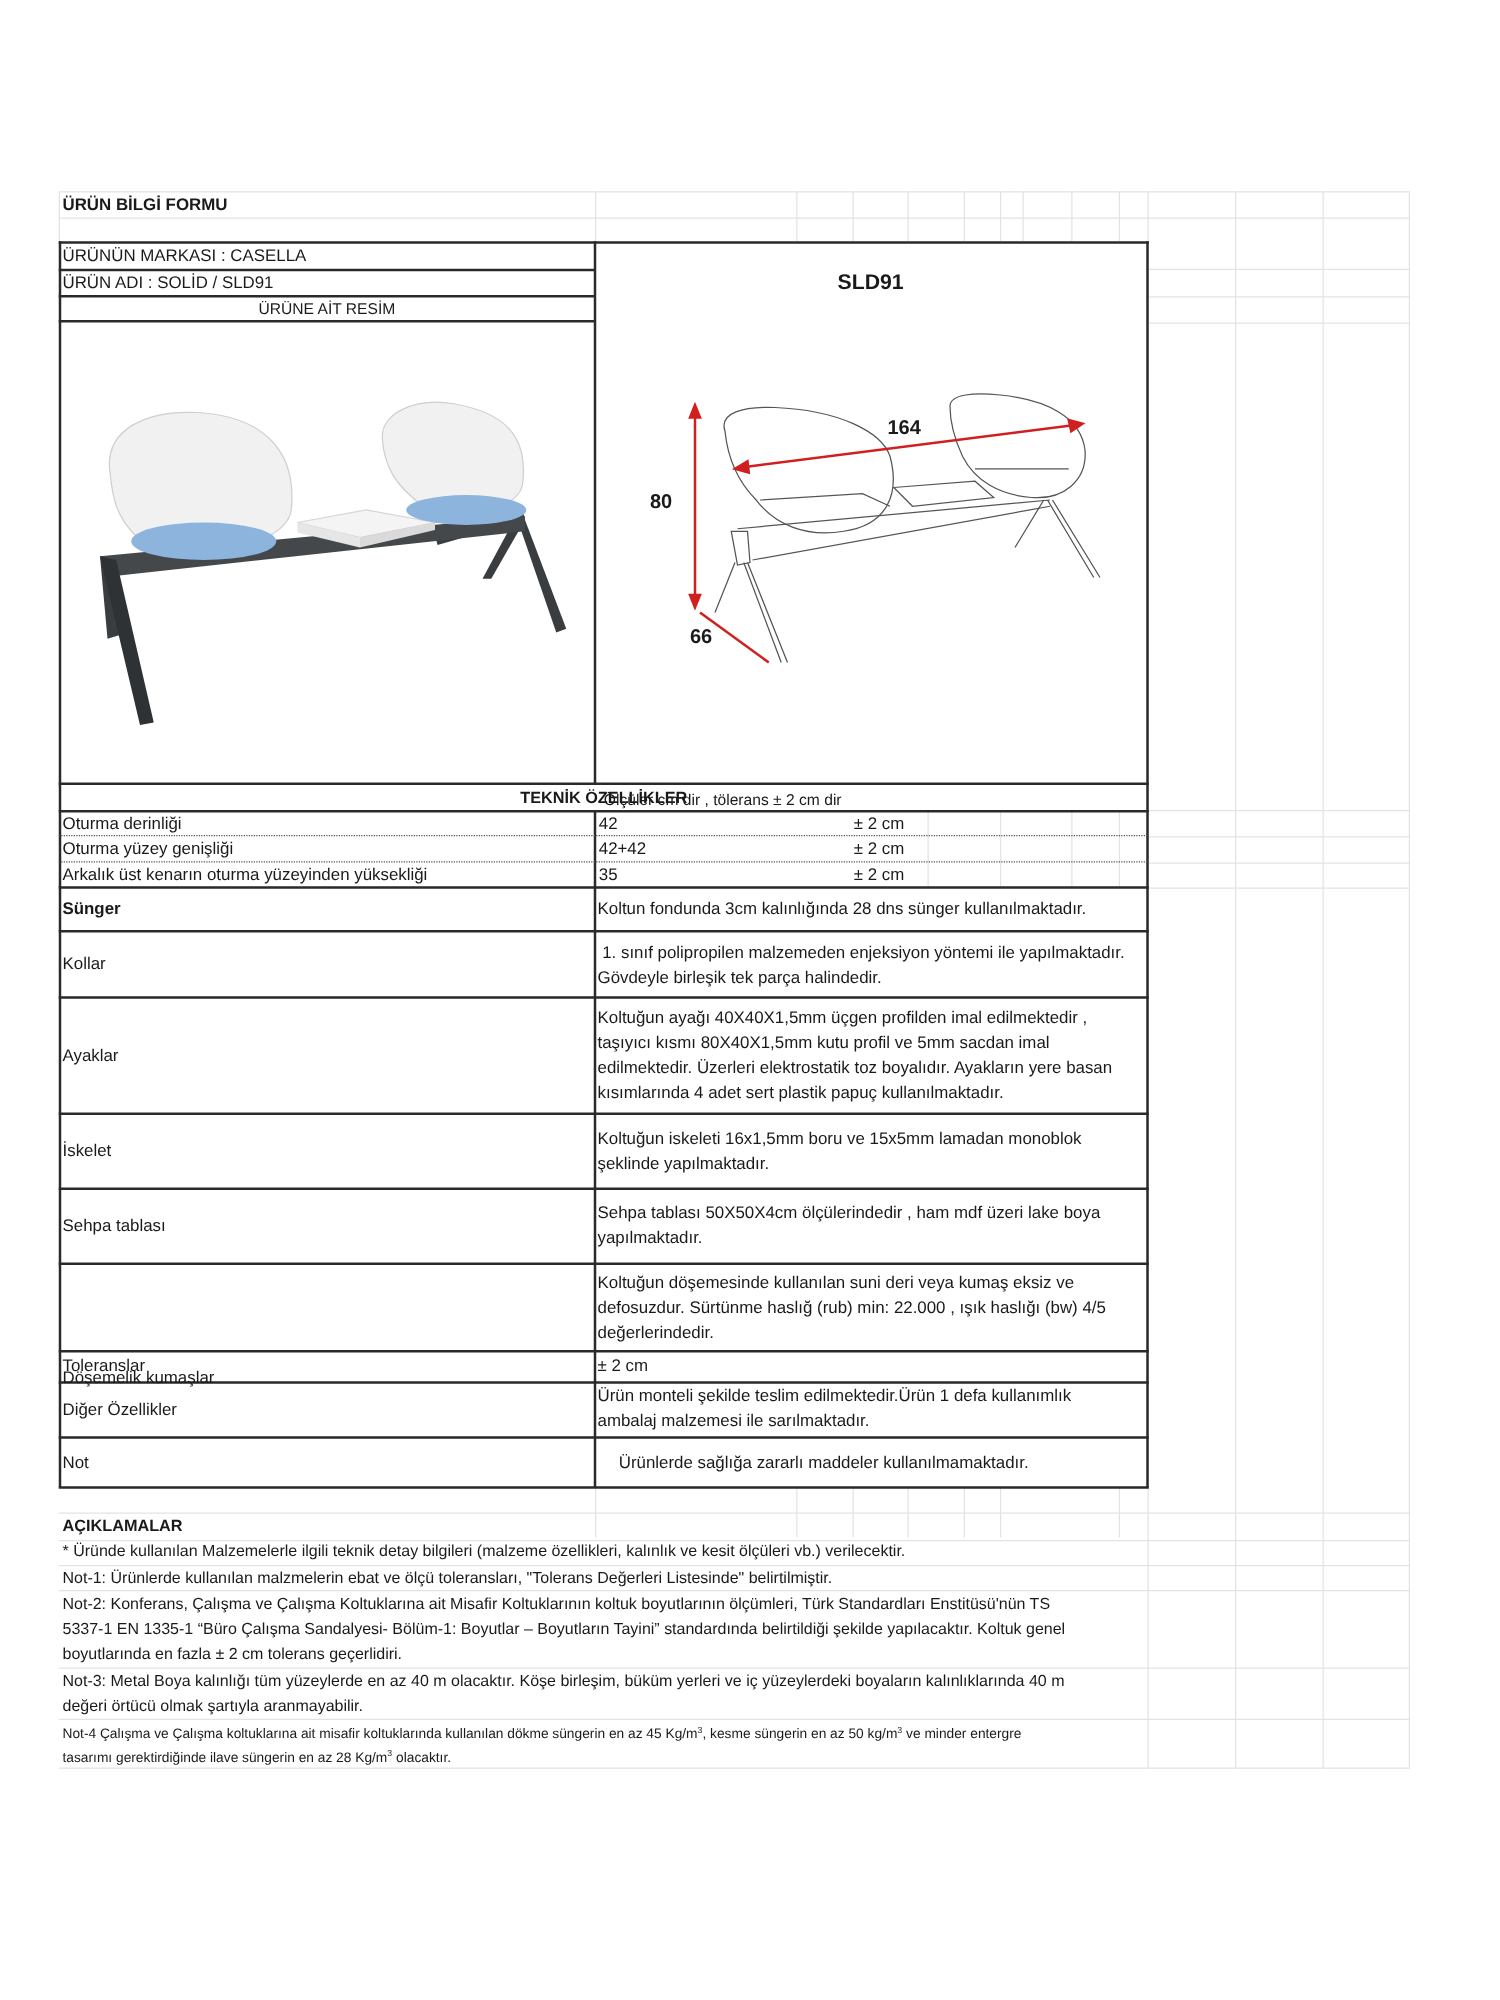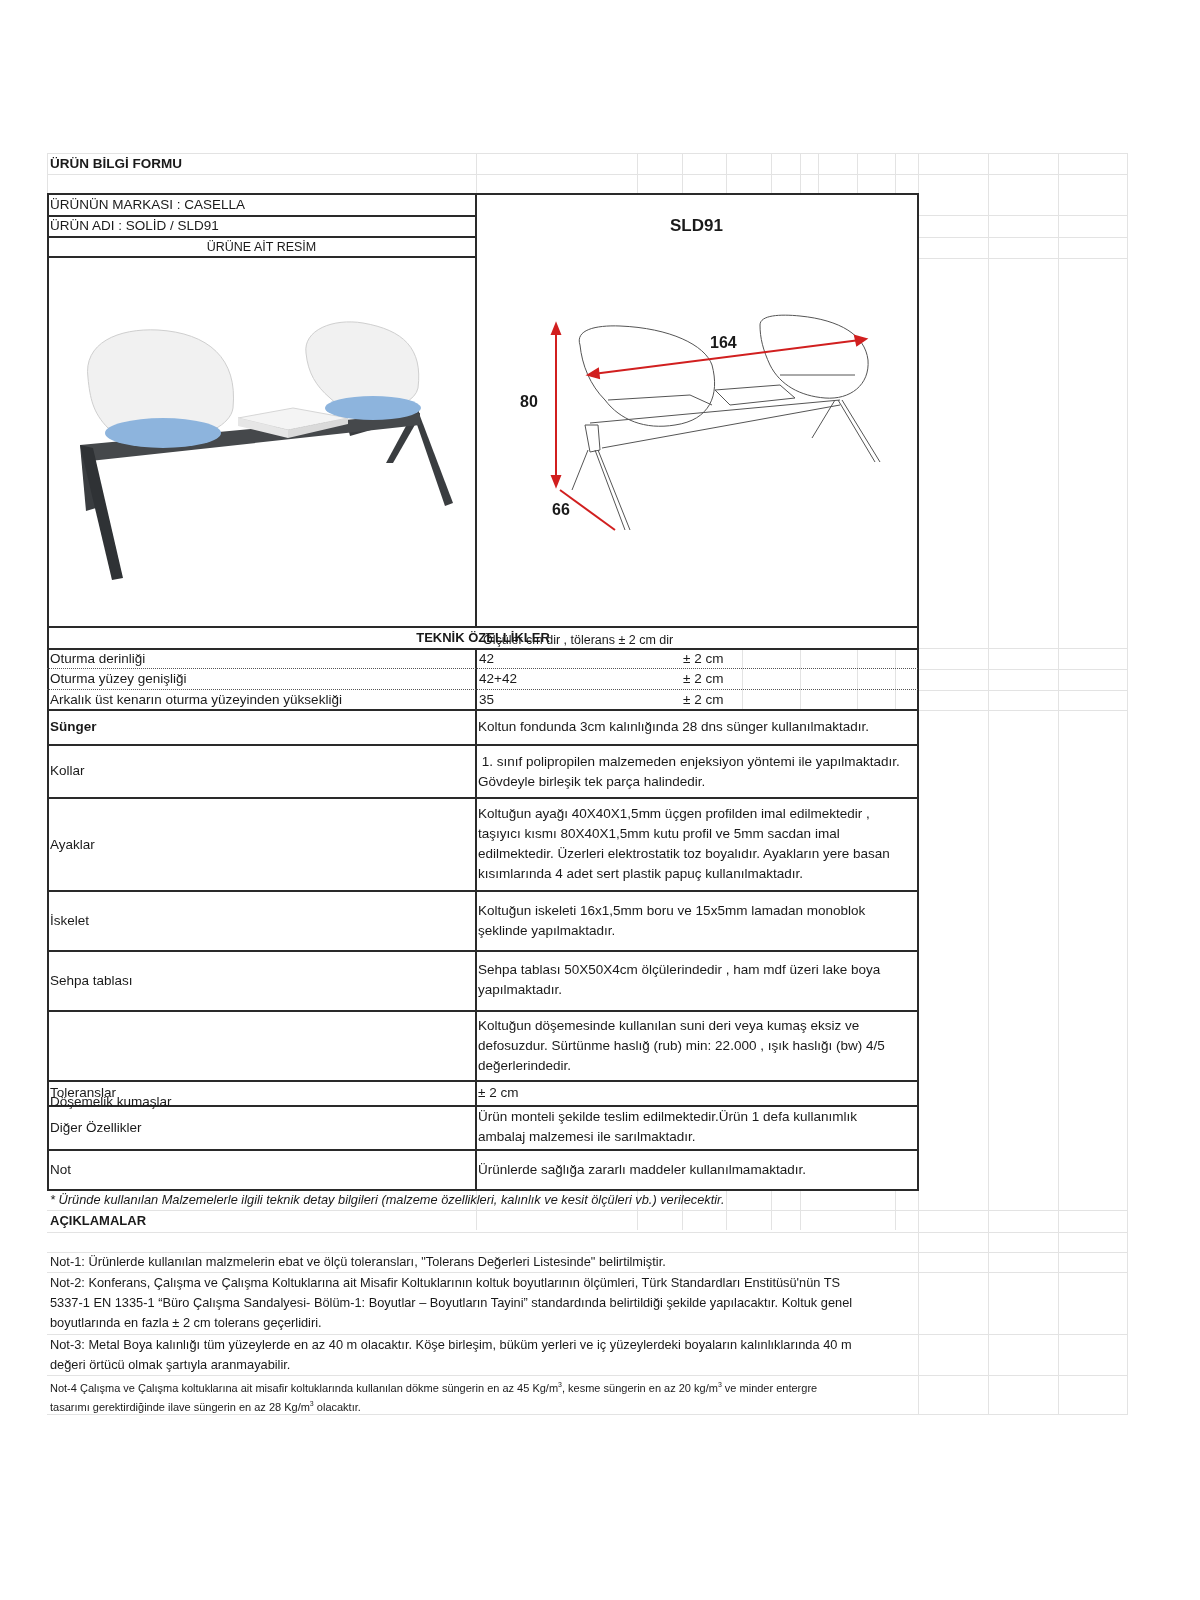--- a/index.html
+++ b/index.html
@@ -209,25 +209,25 @@
 <div>
   <div class="txt" style="left:50px;top:1083px;">Toleranslar</div>
   <div class="txt" style="left:478px;top:1083px;">± 2 cm</div>
 </div>
 <div>
   <div class="txt" style="left:50px;top:1118px;">Diğer Özellikler</div>
   <div class="txt-wrap" style="left:478px;top:1107px;width:420px;">Ürün monteli şekilde teslim edilmektedir.Ürün 1 defa kullanımlık ambalaj malzemesi ile sarılmaktadır.</div>
 </div>
 <div>
   <div class="txt" style="left:50px;top:1160px;">Not</div>
-  <div class="txt" style="left:478px;top:1160px;">Ürünlerde sağlığa zararlı maddeler kullanılmamaktadır.</div>
+  <div class="txt" style="left:478px;top:1160px;padding-left:17px;">Ürünlerde sağlığa zararlı maddeler kullanılmamaktadır.</div>
 </div>
 
 <div class="txt bold" style="left:50px;top:1211px;font-size:13px;">AÇIKLAMALAR</div>
-<div class="txt" style="left:50px;top:1190px;font-size:12.8px;font-style:italic;">* Üründe kullanılan Malzemelerle ilgili teknik detay bilgileri (malzeme özellikleri, kalınlık ve kesit ölçüleri vb.)  verilecektir.</div>
+<div class="txt" style="left:50px;top:1231px;font-size:12.8px;">* Üründe kullanılan Malzemelerle ilgili teknik detay bilgileri (malzeme özellikleri, kalınlık ve kesit ölçüleri vb.)  verilecektir.</div>
 <div class="txt" style="left:50px;top:1252px;font-size:12.8px;">Not-1: Ürünlerde kullanılan malzmelerin ebat ve ölçü toleransları, "Tolerans Değerleri Listesinde" belirtilmiştir.</div>
 <div class="txt" style="left:50px;top:1273px;font-size:12.8px;">Not-2: Konferans, Çalışma ve Çalışma Koltuklarına ait  Misafir Koltuklarının koltuk boyutlarının ölçümleri, Türk Standardları Enstitüsü'nün TS</div>
 <div class="txt" style="left:50px;top:1293px;font-size:12.8px;">5337-1 EN 1335-1 “Büro Çalışma Sandalyesi- Bölüm-1: Boyutlar – Boyutların Tayini” standardında belirtildiği şekilde yapılacaktır. Koltuk genel</div>
 <div class="txt" style="left:50px;top:1313px;font-size:12.8px;">boyutlarında en fazla ± 2 cm tolerans geçerlidiri.</div>
 <div class="txt" style="left:50px;top:1335px;font-size:12.8px;">Not-3: Metal Boya kalınlığı tüm yüzeylerde en az 40 m  olacaktır. Köşe birleşim, büküm yerleri ve iç yüzeylerdeki boyaların kalınlıklarında 40 m</div>
 <div class="txt" style="left:50px;top:1355px;font-size:12.8px;">değeri örtücü olmak şartıyla aranmayabilir.</div>
-<div class="txt small" style="left:50px;top:1376px;"><span>Not-4 Çalışma ve Çalışma koltuklarına ait misafir koltuklarında kullanılan dökme süngerin en az 45 Kg/m</span><sup>3</sup><span>, kesme süngerin en az 20 kg/m</span><sup>3</sup><span> ve minder entergre</span></div>
+<div class="txt small" style="left:50px;top:1376px;"><span>Not-4 Çalışma ve Çalışma koltuklarına ait misafir koltuklarında kullanılan dökme süngerin en az 45 Kg/m</span><sup>3</sup><span>, kesme süngerin en az 50 kg/m</span><sup>3</sup><span> ve minder entergre</span></div>
 <div class="txt small" style="left:50px;top:1395px;"><span>tasarımı gerektirdiğinde ilave süngerin en az 28 Kg/m</span><sup>3</sup><span> olacaktır.</span></div>
 
 </body></html>

